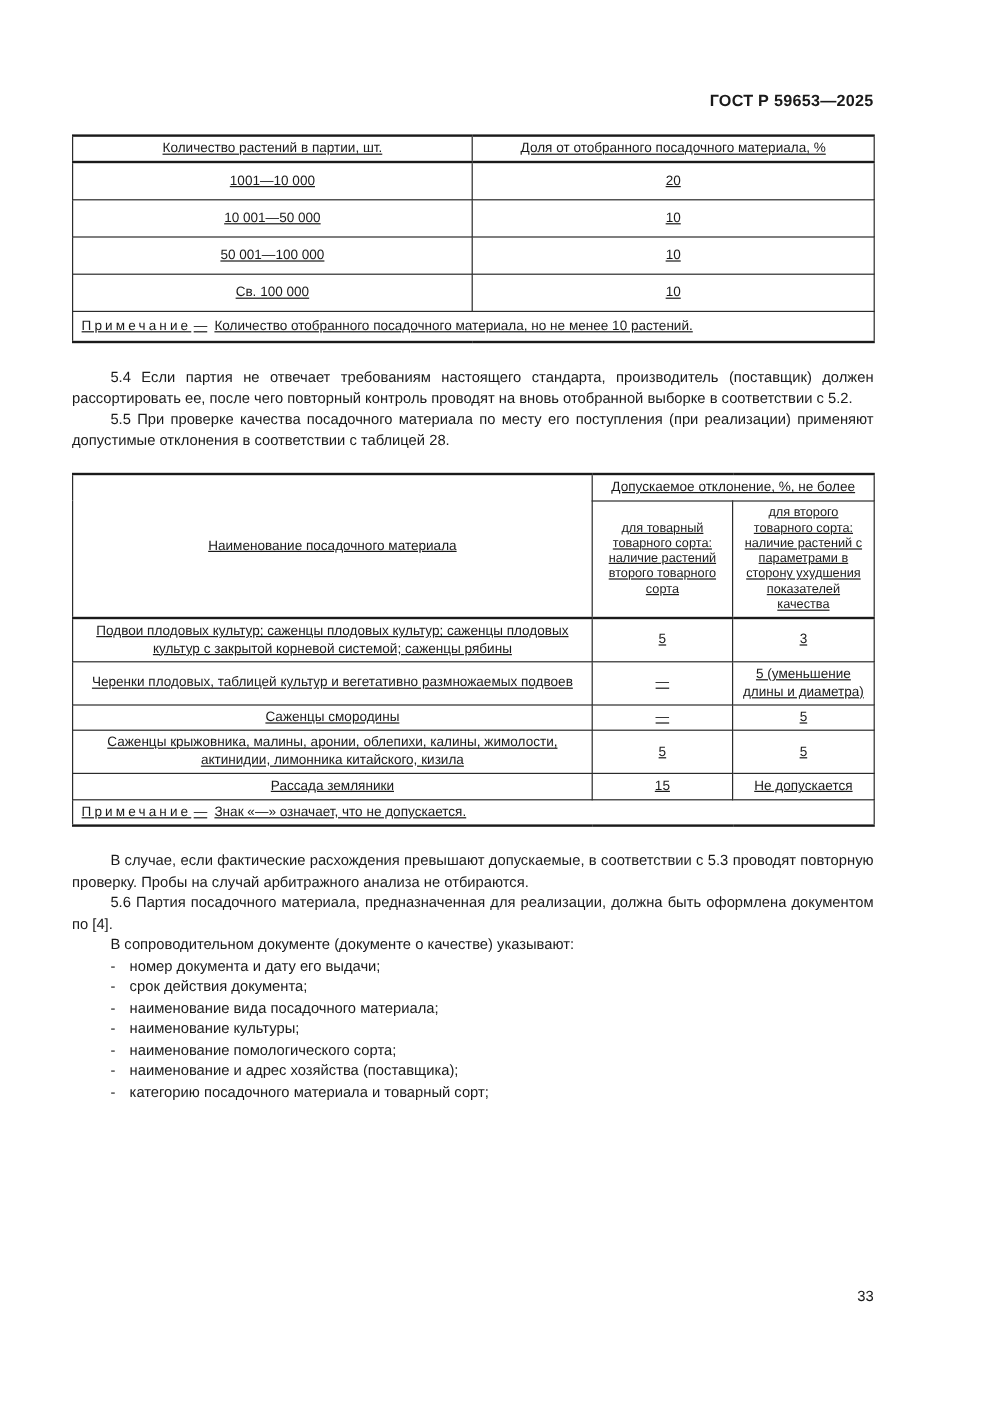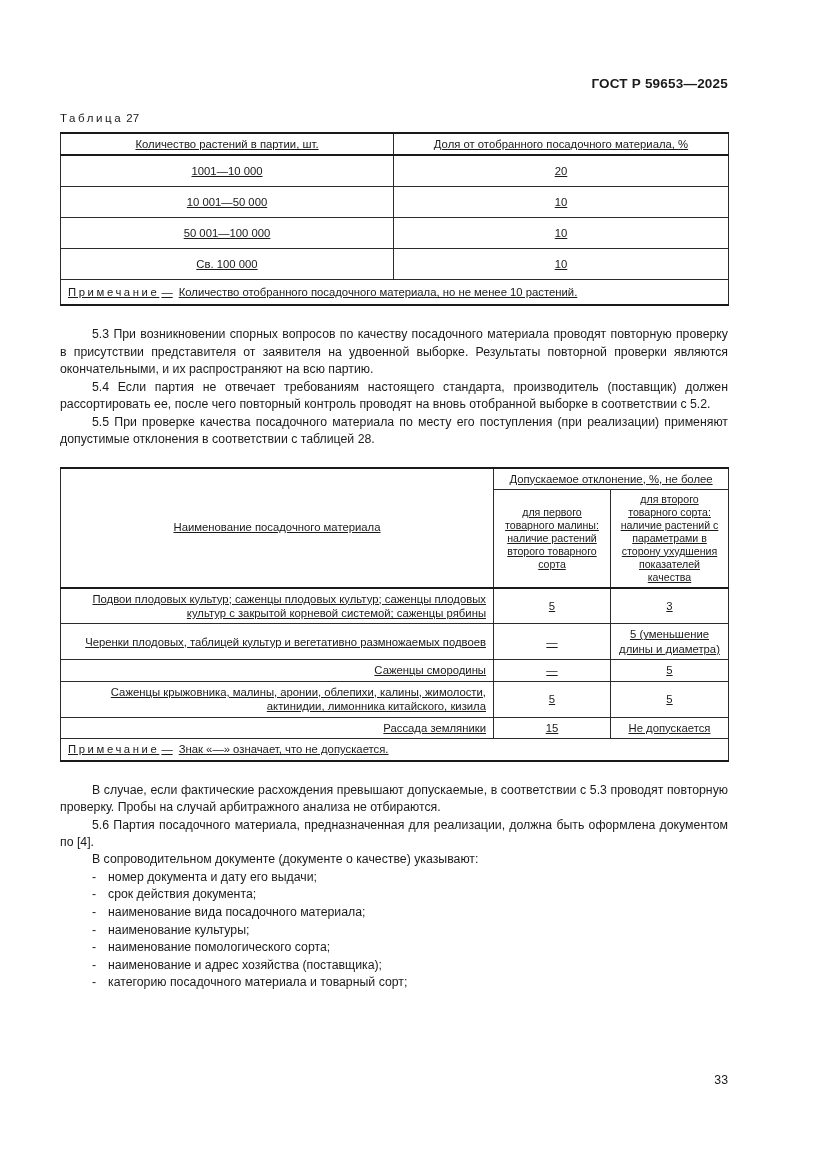--- a/index.html
+++ b/index.html
@@ -92,21 +92,21 @@
   .t27 col.c1 { width: 333px; }
   .t27 col.c2 { width: 335px; }
   .t27 td { height: 18px; }
   .t27 .datarow td { padding-top: 6px; padding-bottom: 6px; }
 
   
   .t28 col.c1 { width: 433px; }
   .t28 col.c2 { width: 117px; }
   .t28 col.c3 { width: 118px; }
   .t28 .sub { font-size: 10.6px; line-height: 1.22; }
-  .t28 .namecell { text-align: right; }
+  .t28 .namecell { text-align: center; }
   .t28 .numcell { text-align: center; }
 
   
   .para {
     font-size: 12.3px;
     line-height: 1.42;
     text-align: justify;
     margin: 0;
     text-indent: 32px;
   }
@@ -141,23 +141,20 @@
 </style>
 </head>
 <body>
 
 <div class="page">
 
   <div class="doc-header">ГОСТ Р 59653—2025</div>
 
   <div class="content">
 
-    <div class="table-caption">
-      <span class="caption-word">Таблица</span><span class="caption-num">27</span>
-    </div>
 
     <table class="gost t27">
       <colgroup>
           <col class="c1">
           <col class="c2">
         </colgroup>
       <tbody>
         <tr>
           <th class="hdr outer-top hdr-sep">Количество растений в партии, шт.</th>
           <th class="hdr outer-top hdr-sep">Доля от отобранного посадочного материала, %</th>
@@ -178,39 +175,38 @@
           <td class="c-center">Св. 100 000</td>
           <td class="c-center">10</td>
         </tr>
         <tr>
           <td class="note-cell outer-bottom" colspan="2"><span class="note-label">Примечание</span><span class="note-dash">—</span><span>Количество отобранного посадочного материала, но не менее 10 растений.</span></td>
         </tr>
       </tbody>
     </table>
 
     <div class="block-after-t27 block-before-t28">
-      <p class="para">5.3 При возникновении спорных вопросов по качеству посадочного материала проводят повторную проверку в присутствии представителя от заявителя на удвоенной выборке. Результаты повторной проверки являются окончательными, и их распространяют на всю партию.</p>
       <p class="para">5.4 Если партия не отвечает требованиям настоящего стандарта, производитель (поставщик) должен рассортировать ее, после чего повторный контроль проводят на вновь отобранной выборке в соответствии с 5.2.</p>
       <p class="para">5.5 При проверке качества посадочного материала по месту его поступления (при реализации) применяют допустимые отклонения в соответствии с таблицей 28.</p>
     </div>
 
 
     <table class="gost t28">
       <colgroup>
           <col class="c1">
           <col class="c2">
           <col class="c3">
         </colgroup>
       <tbody>
         <tr>
           <th class="hdr outer-top hdr-sep" rowspan="2">Наименование посадочного материала</th>
           <th class="hdr outer-top" colspan="2">Допускаемое отклонение, %, не более</th>
         </tr>
         <tr>
-          <th class="hdr sub hdr-sep">для первого товарного малины: наличие растений второго товарного сорта</th>
+          <th class="hdr sub hdr-sep">для товарный товарного сорта: наличие растений второго товарного сорта</th>
           <th class="hdr sub hdr-sep">для второго товарного сорта: наличие растений с параметрами в сторону ухудшения показателей качества</th>
         </tr>
 
         <tr>
           <td class="namecell">Подвои плодовых культур; саженцы плодовых культур; саженцы плодовых культур с закрытой корневой системой; саженцы рябины</td>
           <td class="numcell">5</td>
           <td class="numcell">3</td>
         </tr>
         <tr>
           <td class="namecell">Черенки плодовых, таблицей культур и вегетативно размножаемых подвоев</td>

